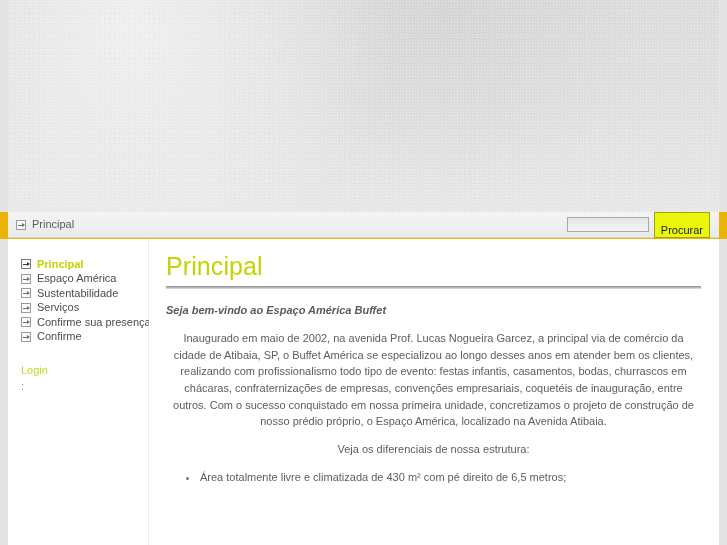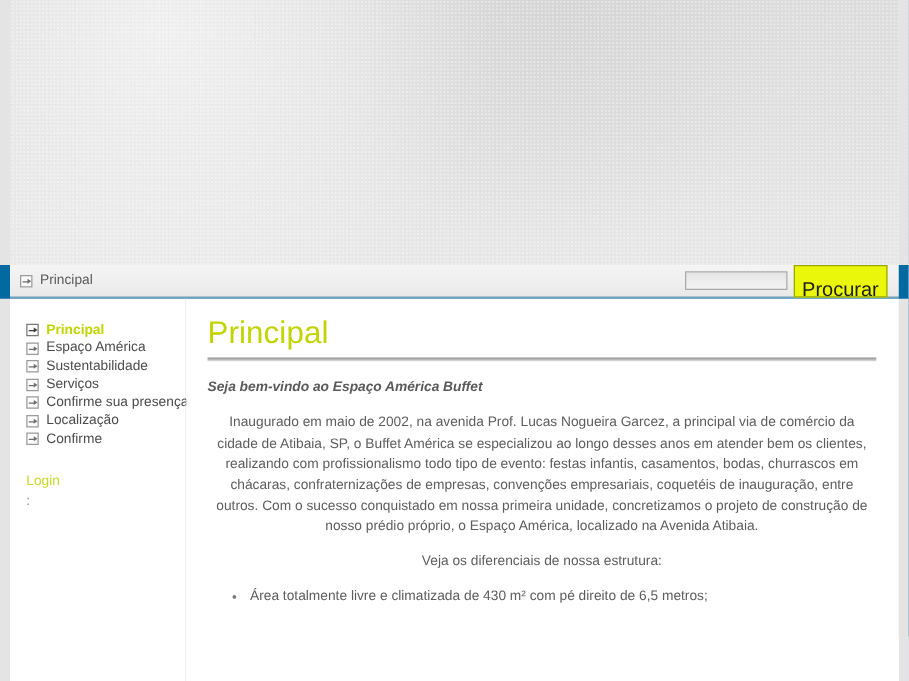--- a/index.html
+++ b/index.html
@@ -11,21 +11,21 @@
     height: 545px;
     overflow: hidden;
     background: #e9e9e9;
     font-family: "Liberation Sans", "DejaVu Sans", sans-serif;
   }
 
   #page {
     position: relative;
     width: 727px;
     height: 509px;
-    background: #0369a1;
+    background: #eab308;
   }
 
   
   .banner {
     position: absolute;
     left: 0; top: 0;
     width: 727px;
     height: 212px;
     background:
       radial-gradient(circle at 18% 12%, rgba(255,255,255,.55) 0%, rgba(255,255,255,0) 42%),
@@ -118,21 +118,21 @@
     padding: 0 3px;
     outline: none;
   }
   .search-button {
     height: 17px;
     min-width: 55px;
     border: 1px solid #9aa80a;
     background: #eaf60a;
     color: #1c1c1c;
     font-family: "Liberation Sans", sans-serif;
-    font-size: 16px;
+    font-size: 11px;
     font-weight: 400;
     padding: 12px 6px;
     cursor: pointer;
     line-height: 1;
   }
 
   
   .shell {
     position: absolute;
     left: 8px; top: 239px;
@@ -287,24 +287,20 @@
         <li>
           <span class="boxicon"></span>
           <span class="mlabel">Serviços</span>
         </li>
         <li>
           <span class="boxicon"></span>
           <span class="mlabel">Confirme sua presença</span>
         </li>
         <li>
           <span class="boxicon"></span>
-          <span class="mlabel">Localização</span>
-        </li>
-        <li>
-          <span class="boxicon"></span>
           <span class="mlabel">Confirme</span>
         </li>
       </ul>
       <div class="login-wrap">
         <a class="login-link" href="#">Login</a>
         <span class="login-colon">:</span>
       </div>
     </div>
 
     <div class="content">

